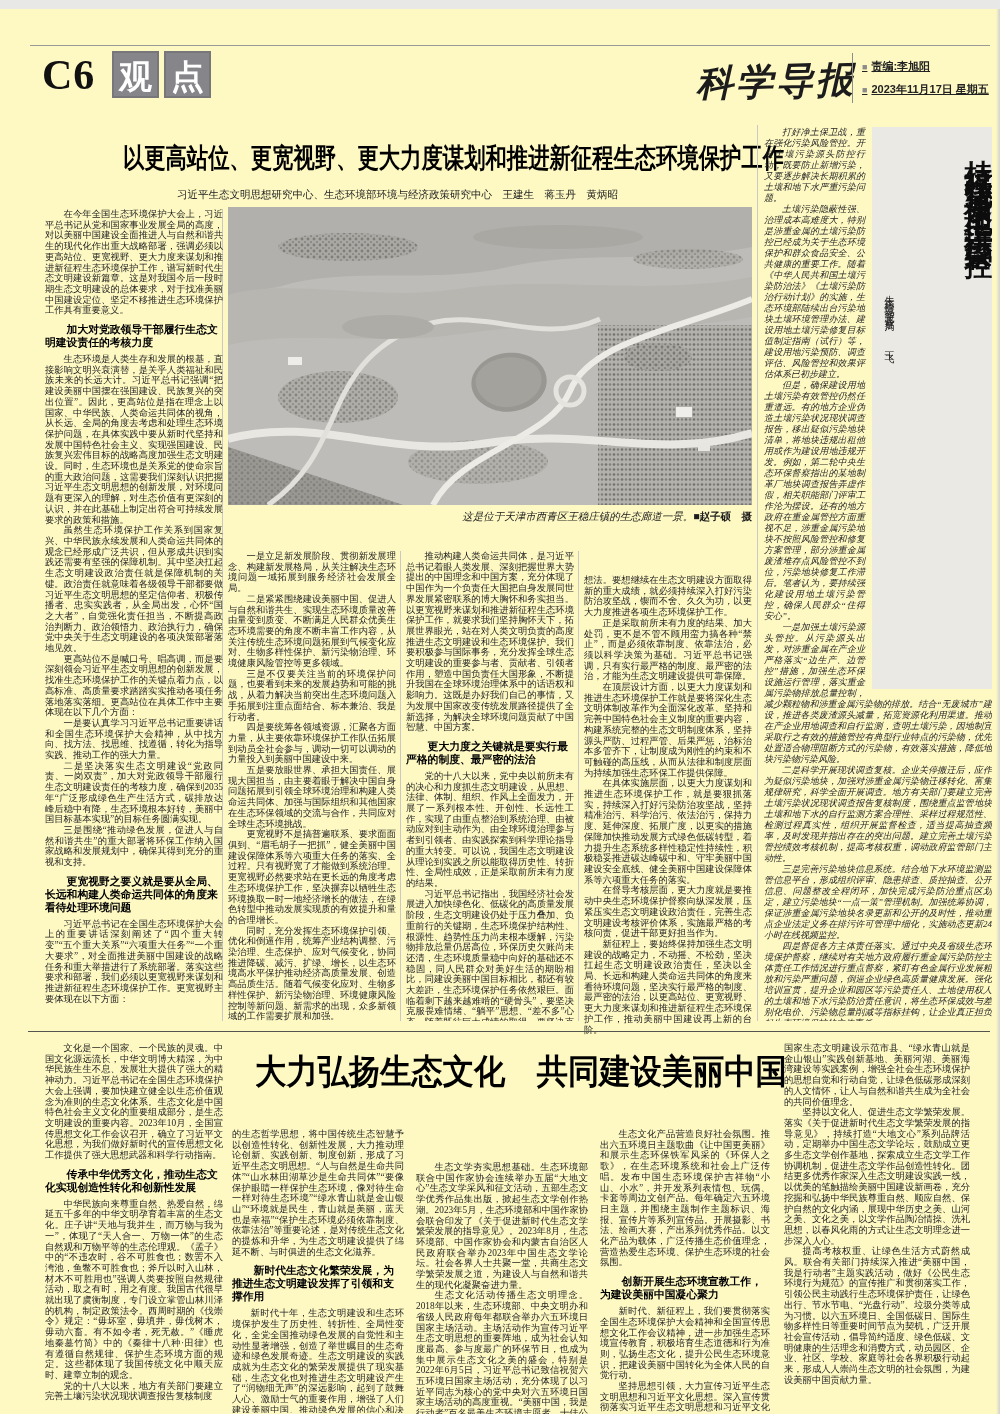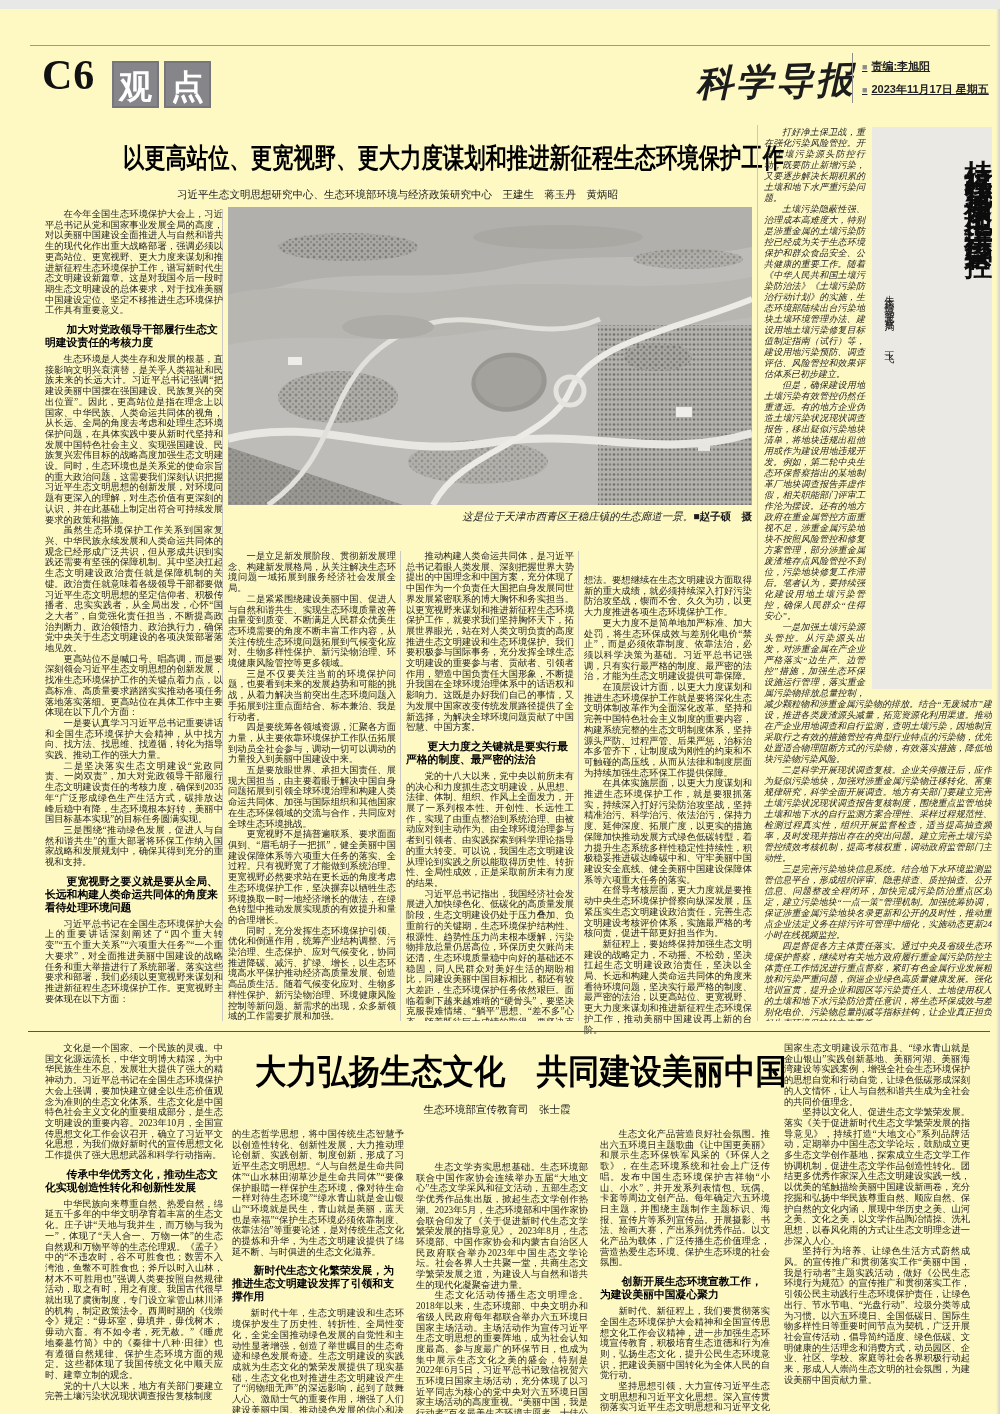--- a/index.html
+++ b/index.html
@@ -65,21 +65,21 @@
 </style>
 </head>
 <body>
 
 <div id="page">
 
   <div class="abs rule-h" style="left:30px;top:36px;width:960px;"></div>
 
   <div class="abs" style="left:42px;top:42px;" id="page-label">C6</div>
 
-  <div class="abs" style="left:112px;top:52px;">
+  <div class="abs" style="left:112px;top:42px;">
     <span class="section-box">观</span><span class="section-box">点</span>
   </div>
 
   <div class="abs" style="left:696px;top:48px;" id="masthead">科学导报</div>
 
   <div class="abs rule-v" style="left:852px;top:44px;height:50px;background:#8d8d8b;"></div>
 
   <div class="abs hdr-info" style="left:862px;top:46px;">
     <div><span class="sq">■</span><span>责编:李旭阳</span></div>
     <div><span class="sq">■</span><span>2023年11月17日  星期五</span></div>
@@ -160,21 +160,21 @@
       <p class="para">同时，充分发挥生态环境保护引领、优化和倒逼作用，统筹产业结构调整、污染治理、生态保护、应对气候变化，协同推进降碳、减污、扩绿、增长，以生态环境高水平保护推动经济高质量发展、创造高品质生活。随着气候变化应对、生物多样性保护、新污染物治理、环境健康风险控制等新问题、新需求的出现，众多新领域的工作需要扩展和加强。</p>
     </div>
   <div class="abs col" style="left:406px;top:542px;width:168px;height:470px;">
       <p class="para">推动构建人类命运共同体，是习近平总书记着眼人类发展、深刻把握世界大势提出的中国理念和中国方案，充分体现了中国作为一个负责任大国把自身发展同世界发展紧密联系的博大胸怀和务实担当。以更宽视野来谋划和推进新征程生态环境保护工作，就要求我们坚持胸怀天下，拓展世界眼光，站在对人类文明负责的高度推进生态文明建设和生态环境保护。我们要积极参与国际事务，充分发挥全球生态文明建设的重要参与者、贡献者、引领者作用，塑造中国负责任大国形象，不断提升我国在全球环境治理体系中的话语权和影响力。这既是办好我们自己的事情，又为发展中国家改变传统发展路径提供了全新选择，为解决全球环境问题贡献了中国智慧、中国方案。</p>
       <h3 class="subhead">更大力度之关键就是要实行最严格的制度、最严密的法治</h3>
       <p class="para">党的十八大以来，党中央以前所未有的决心和力度抓生态文明建设，从思想、法律、体制、组织、作风上全面发力，开展了一系列根本性、开创性、长远性工作，实现了由重点整治到系统治理、由被动应对到主动作为、由全球环境治理参与者到引领者、由实践探索到科学理论指导的重大转变。可以说，我国生态文明建设从理论到实践之所以能取得历史性、转折性、全局性成效，正是采取前所未有力度的结果。</p>
       <p class="para">习近平总书记指出，我国经济社会发展进入加快绿色化、低碳化的高质量发展阶段，生态文明建设仍处于压力叠加、负重前行的关键期，生态环境保护结构性、根源性、趋势性压力尚未根本缓解，污染物排放总量仍居高位，环保历史欠账尚未还清，生态环境质量稳中向好的基础还不稳固，同人民群众对美好生活的期盼相比，同建设美丽中国目标相比，都还有较大差距，生态环境保护任务依然艰巨。面临着剩下越来越难啃的“硬骨头”，要坚决克服畏难情绪、“躺平”思想、“差不多”心态。随着既往巨大成绩的取得，要坚决克服喘口气、松松劲、歇歇脚的</p>
     </div>
   <div class="abs col" style="left:584px;top:566px;width:168px;height:470px;">
       <p class="para cont">想法。要想继续在生态文明建设方面取得新的重大成绩，就必须持续深入打好污染防治攻坚战，锲而不舍、久久为功，以更大力度推进各项生态环境保护工作。</p>
-      <p class="para">更大力度不是简单地加严标准、加大处罚，将生态环保成效与差别化电价“禁止”，而是必须依靠制度、依靠法治，必须以科学决策为基础。习近平总书记强调，只有实行最严格的制度、最严密的法治，才能为生态文明建设提供可靠保障。</p>
+      <p class="para">正是采取前所未有力度的结果、加大处罚，更不是不管不顾用蛮力搞各种“禁止”，而是必须依靠制度、依靠法治，必须以科学决策为基础。习近平总书记强调，只有实行最严格的制度、最严密的法治，才能为生态文明建设提供可靠保障。</p>
       <p class="para">在顶层设计方面，以更大力度谋划和推进生态环境保护工作就是要将深化生态文明体制改革作为全面深化改革、坚持和完善中国特色社会主义制度的重要内容，构建系统完整的生态文明制度体系，坚持源头严防、过程严管、后果严惩，治标治本多管齐下，让制度成为刚性的约束和不可触碰的高压线，从而从法律和制度层面为持续加强生态环保工作提供保障。</p>
       <p class="para">在具体实施层面，以更大力度谋划和推进生态环境保护工作，就是要狠抓落实，持续深入打好污染防治攻坚战，坚持精准治污、科学治污、依法治污，保持力度、延伸深度、拓展广度，以更实的措施保障加快推动发展方式绿色低碳转型，着力提升生态系统多样性稳定性持续性，积极稳妥推进碳达峰碳中和、守牢美丽中国建设安全底线、健全美丽中国建设保障体系等六项重大任务的落实。</p>
       <p class="para">在督导考核层面，更大力度就是要推动中央生态环境保护督察向纵深发展，压紧压实生态文明建设政治责任，完善生态文明建设考核评价体系，实施最严格的考核问责，促进干部更好担当作为。</p>
       <p class="para">新征程上，要始终保持加强生态文明建设的战略定力，不动摇、不松劲，坚决扛起生态文明建设政治责任，坚决以全局、长远和构建人类命运共同体的角度来看待环境问题，坚决实行最严格的制度、最严密的法治，以更高站位、更宽视野、更大力度来谋划和推进新征程生态环境保护工作，推动美丽中国建设再上新的台阶。</p>
     </div>
 
   <div class="abs" style="left:764px;top:118px;width:228px;">
     <div id="sidebar-text">
       <div id="sidebar-float">
         <div id="sidebar-title-block"></div>
@@ -198,38 +198,37 @@
   <div class="abs col" style="left:45px;top:1034px;width:178px;height:370px;">
       <p class="para">文化是一个国家、一个民族的灵魂。中国文化源远流长，中华文明博大精深，为中华民族生生不息、发展壮大提供了强大的精神动力。习近平总书记在全国生态环境保护大会上强调，要加快建立健全以生态价值观念为准则的生态文化体系。生态文化是中国特色社会主义文化的重要组成部分，是生态文明建设的重要内容。2023年10月，全国宣传思想文化工作会议召开，确立了习近平文化思想，为我们做好新时代的宣传思想文化工作提供了强大思想武器和科学行动指南。</p>
       <h3 class="subhead">传承中华优秀文化，推动生态文化实现创造性转化和创新性发展</h3>
       <p class="para">中华民族向来尊重自然、热爱自然，绵延五千多年的中华文明孕育着丰富的生态文化。庄子讲“天地与我并生，而万物与我为一”，体现了“天人合一、万物一体”的生态自然观和万物平等的生态伦理观。《孟子》中的“不违农时，谷不可胜食也；数罟不入洿池，鱼鳖不可胜食也；斧斤以时入山林，材木不可胜用也”强调人类要按照自然规律活动，取之有时，用之有度。我国古代很早就出现了虞衡制度，专门设立掌管山林川泽的机构，制定政策法令。西周时期的《伐崇令》规定：“毋坏室，毋填井，毋伐树木，毋动六畜。有不如令者，死无赦。”《睡虎地秦墓竹简》中的《秦律十八种·田律》也有遵循自然规律、保护生态环境方面的规定。这些都体现了我国传统文化中顺天应时、建章立制的观念。</p>
       <p class="para">党的十八大以来，地方有关部门要建立完善土壤污染状况现状调查报告复核制度</p>
     </div>
 
   <div class="abs" id="bottom-headline" style="left:232px;top:1040px;width:530px;">
     <span>大力弘扬生态文化　共同建设美丽中国</span>
   </div>
-  <div class="abs" id="bottom-byline" style="left:232px;top:1094px;width:530px;">生态环境部宣传教育司　张士霞</div>
 
   <div class="abs col" style="left:232px;top:1120px;width:172px;height:284px;">
       <p class="para cont">的生态哲学思想，将中国传统生态智慧予以创造性转化、创新性发展，大力推动理论创新、实践创新、制度创新，形成了习近平生态文明思想。“人与自然是生命共同体”“山水林田湖草沙是生命共同体”“要像保护眼睛一样保护生态环境，像对待生命一样对待生态环境”“绿水青山就是金山银山”“环境就是民生，青山就是美丽，蓝天也是幸福”“保护生态环境必须依靠制度、依靠法治”等重要论述，是对传统生态文化的提炼和升华，为生态文明建设提供了绵延不断、与时俱进的生态文化滋养。</p>
       <h3 class="subhead">新时代生态文化繁荣发展，为推进生态文明建设发挥了引领和支撑作用</h3>
       <p class="para">新时代十年，生态文明建设和生态环境保护发生了历史性、转折性、全局性变化，全党全国推动绿色发展的自觉性和主动性显著增强，创造了举世瞩目的生态奇迹和绿色发展奇迹。生态文明建设的实践成就为生态文化的繁荣发展提供了现实基础，生态文化也对推进生态文明建设产生了“润物细无声”的深远影响，起到了鼓舞人心、激励士气的重要作用，增强了人们建设美丽中国、推动绿色发展的信心和决心。</p>
     </div>
   <div class="abs col" style="left:416px;top:1153px;width:172px;height:284px;">
       <p class="para">生态文学夯实思想基础。生态环境部联合中国作家协会连续举办五届“大地文心”生态文学采风和征文活动，五部生态文学优秀作品集出版，掀起生态文学创作热潮。2023年5月，生态环境部和中国作家协会联合印发了《关于促进新时代生态文学繁荣发展的指导意见》。2023年8月，生态环境部、中国作家协会和内蒙古自治区人民政府联合举办2023年中国生态文学论坛。社会各界人士共聚一堂，共商生态文学繁荣发展之道，为建设人与自然和谐共生的现代化凝聚奋进力量。</p>
       <p class="para">生态文化活动传播生态文明理念。2018年以来，生态环境部、中央文明办和省级人民政府每年都联合举办六五环境日国家主场活动。主场活动作为宣传习近平生态文明思想的重要阵地，成为社会认知度最高、参与度最广的环保节日，也成为集中展示生态文化之美的盛会，特别是2022年6月5日，习近平总书记致信祝贺六五环境日国家主场活动，充分体现了以习近平同志为核心的党中央对六五环境日国家主场活动的高度重视。“美丽中国，我是行动者”百名最美生态环境志愿者、十佳公众参与案例先进典型宣传推选活动等，以榜样示范带动更多人参与生态环境保护，使崇尚生态文明成为良好道德风尚。</p>
     </div>
   <div class="abs col" style="left:600px;top:1120px;width:170px;height:284px;">
       <p class="para">生态文化产品营造良好社会氛围。推出六五环境日主题歌曲《让中国更美丽》和展示生态环保铁军风采的《环保人之歌》，在生态环境系统和社会上广泛传唱。发布中国生态环境保护吉祥物“小山、小水”，并开发系列表情包、玩偶、卡套等周边文创产品。每年确定六五环境日主题，并围绕主题制作主题标识、海报、宣传片等系列宣传品。开展摄影、书法、绘画大赛，产出系列优秀作品。以文化产品为载体，广泛传播生态价值理念，营造热爱生态环境、保护生态环境的社会氛围。</p>
       <h3 class="subhead">创新开展生态环境宣教工作，为建设美丽中国凝心聚力</h3>
       <p class="para">新时代、新征程上，我们要贯彻落实全国生态环境保护大会精神和全国宣传思想文化工作会议精神，进一步加强生态环境宣传教育，积极培育生态道德和行为准则，弘扬生态文化，提升公民生态环境意识，把建设美丽中国转化为全体人民的自觉行动。</p>
       <p class="para">坚持思想引领，大力宣传习近平生态文明思想和习近平文化思想。深入宣传贯彻落实习近平生态文明思想和习近平文化思想，大力传播“绿水青山就是金山银山”的理念，聚焦深入打好污染防治攻坚战的进展和成就，宣传推广</p>
     </div>
   <div class="abs col" style="left:784px;top:1034px;width:186px;height:370px;">
       <p class="para cont">国家生态文明建设示范市县、“绿水青山就是金山银山”实践创新基地、美丽河湖、美丽海湾建设等实践案例，增强全社会生态环境保护的思想自觉和行动自觉，让绿色低碳形成深刻的人文情怀，让人与自然和谐共生成为全社会的共同价值理念。</p>
       <p class="para">坚持以文化人、促进生态文学繁荣发展。落实《关于促进新时代生态文学繁荣发展的指导意见》，持续打造“大地文心”系列品牌活动，定期举办中国生态文学论坛，鼓励成立更多生态文学创作基地，探索成立生态文学工作协调机制，促进生态文学作品创造性转化。团结更多优秀作家深入生态文明建设实践一线，以优美的笔触描绘美丽中国建设新画卷，充分挖掘和弘扬中华民族尊重自然、顺应自然、保护自然的文化内涵，展现中华历史之美、山河之美、文化之美，以文学作品陶冶情操、洗礼思想，以春风化雨的方式让生态文明理念进一步深入人心。</p>
-      <p class="para">坚持行为培养、让绿色生活方式蔚然成风。的宣传推广和贯彻落实工作“美丽中国，我是行动者”主题实践活动，做好《公民生态环境行为规范》的宣传推广和贯彻落实工作，引领公民主动践行生态环境保护责任，让绿色出行、节水节电、“光盘行动”、垃圾分类等成为习惯。以六五环境日、全国低碳日、国际生物多样性日等重要时间节点为契机，广泛开展社会宣传活动，倡导简约适度、绿色低碳、文明健康的生活理念和消费方式，动员园区、企业、社区、学校、家庭等社会各界积极行动起来，形成人人崇尚生态文明的社会氛围，为建设美丽中国贡献力量。</p>
+      <p class="para">提高考核权重、让绿色生活方式蔚然成风。联合有关部门持续深入推进“美丽中国，我是行动者”主题实践活动，做好《公民生态环境行为规范》的宣传推广和贯彻落实工作，引领公民主动践行生态环境保护责任，让绿色出行、节水节电、“光盘行动”、垃圾分类等成为习惯。以六五环境日、全国低碳日、国际生物多样性日等重要时间节点为契机，广泛开展社会宣传活动，倡导简约适度、绿色低碳、文明健康的生活理念和消费方式，动员园区、企业、社区、学校、家庭等社会各界积极行动起来，形成人人崇尚生态文明的社会氛围，为建设美丽中国贡献力量。</p>
     </div>
 
   <div id="right-edge"></div>
   <div id="bottom-edge"></div>
 </div>
 
 </body></html>

